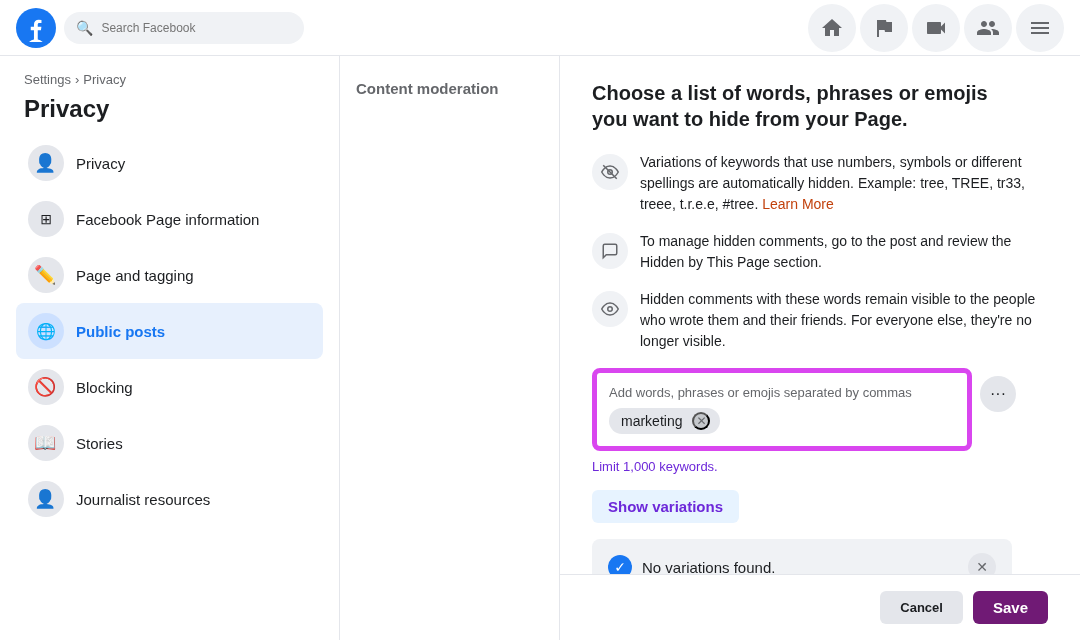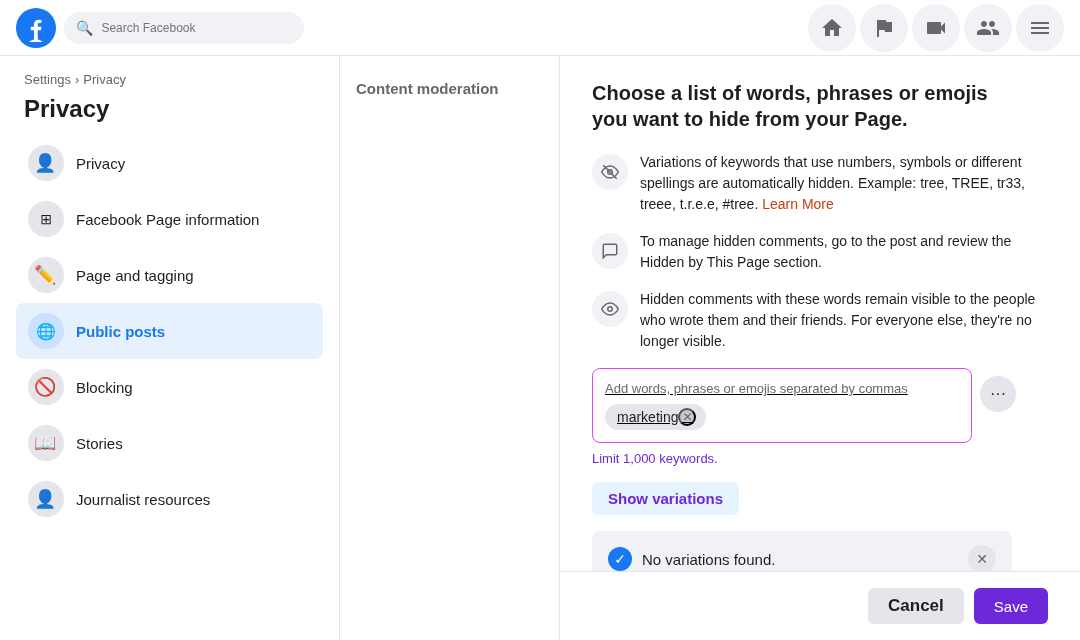--- a/index.html
+++ b/index.html
@@ -97,36 +97,35 @@
       background: #f0f2f5; display: flex; align-items: center; justify-content: center;
       flex-shrink: 0; color: #65676b; font-size: 16px; margin-top: 2px;
     }
     .info-text {
       font-size: 14px; color: #1c1e21; line-height: 1.5; flex: 1;
     }
     .info-text a { color: #c2410c; text-decoration: none; }
 
     
     .keyword-area {
-      border: 1px solid #d946ef; border-radius: 8px;
+      border: 5px solid #d946ef; border-radius: 8px;
       padding: 12px; margin-top: 16px; margin-bottom: 8px;
       position: relative; background: #fff;
       max-width: 380px;
-      text-decoration: underline;
     }
     .keyword-placeholder {
       font-size: 13px; color: #65676b; margin-bottom: 8px;
     }
     .keyword-tags {
       display: flex; flex-wrap: wrap; gap: 6px; align-items: center;
     }
     .keyword-tag {
       background: #e4e6eb; border-radius: 16px;
       padding: 4px 10px 4px 12px; font-size: 14px; font-weight: 500;
-      display: flex; align-items: center; gap: 0; color: #1c1e21;
+      display: flex; align-items: center; gap: 10px; color: #1c1e21;
     }
     .keyword-tag .remove-tag {
       cursor: pointer; color: #65676b; font-size: 12px;
       width: 18px; height: 18px; border-radius: 50%;
       display: flex; align-items: center; justify-content: center;
       background: #c5c8cc;
     }
     .more-btn {
       position: absolute; right: -44px; top: 8px;
       width: 36px; height: 36px; border-radius: 50%;
@@ -169,27 +168,27 @@
     
     .footer-btns {
       display: flex; justify-content: flex-end; gap: 10px;
       padding: 16px 32px;
       border-top: 1px solid #e4e6eb;
       background: #fff;
     }
     .btn-cancel {
       background: #e4e6eb; color: #1c1e21;
       border: none; border-radius: 6px;
-      padding: 8px 20px; font-size: 17px; font-weight: 600;
+      padding: 8px 20px; font-size: 13px; font-weight: 600;
       cursor: pointer;
     }
     .btn-save {
-      background: #6d28d9; color: #fff;
+      background: #701a75; color: #fff;
       border: none; border-radius: 6px;
-      padding: 8px 20px; font-size: 15px; font-weight: 400;
+      padding: 8px 20px; font-size: 15px; font-weight: 700;
       cursor: pointer;
     }
 
     .content-section-label {
       font-size: 15px; font-weight: 600; color: #65676b; margin-bottom: 0;
     }
 
     .bottom-bar {
       flex-shrink: 0;
     }

